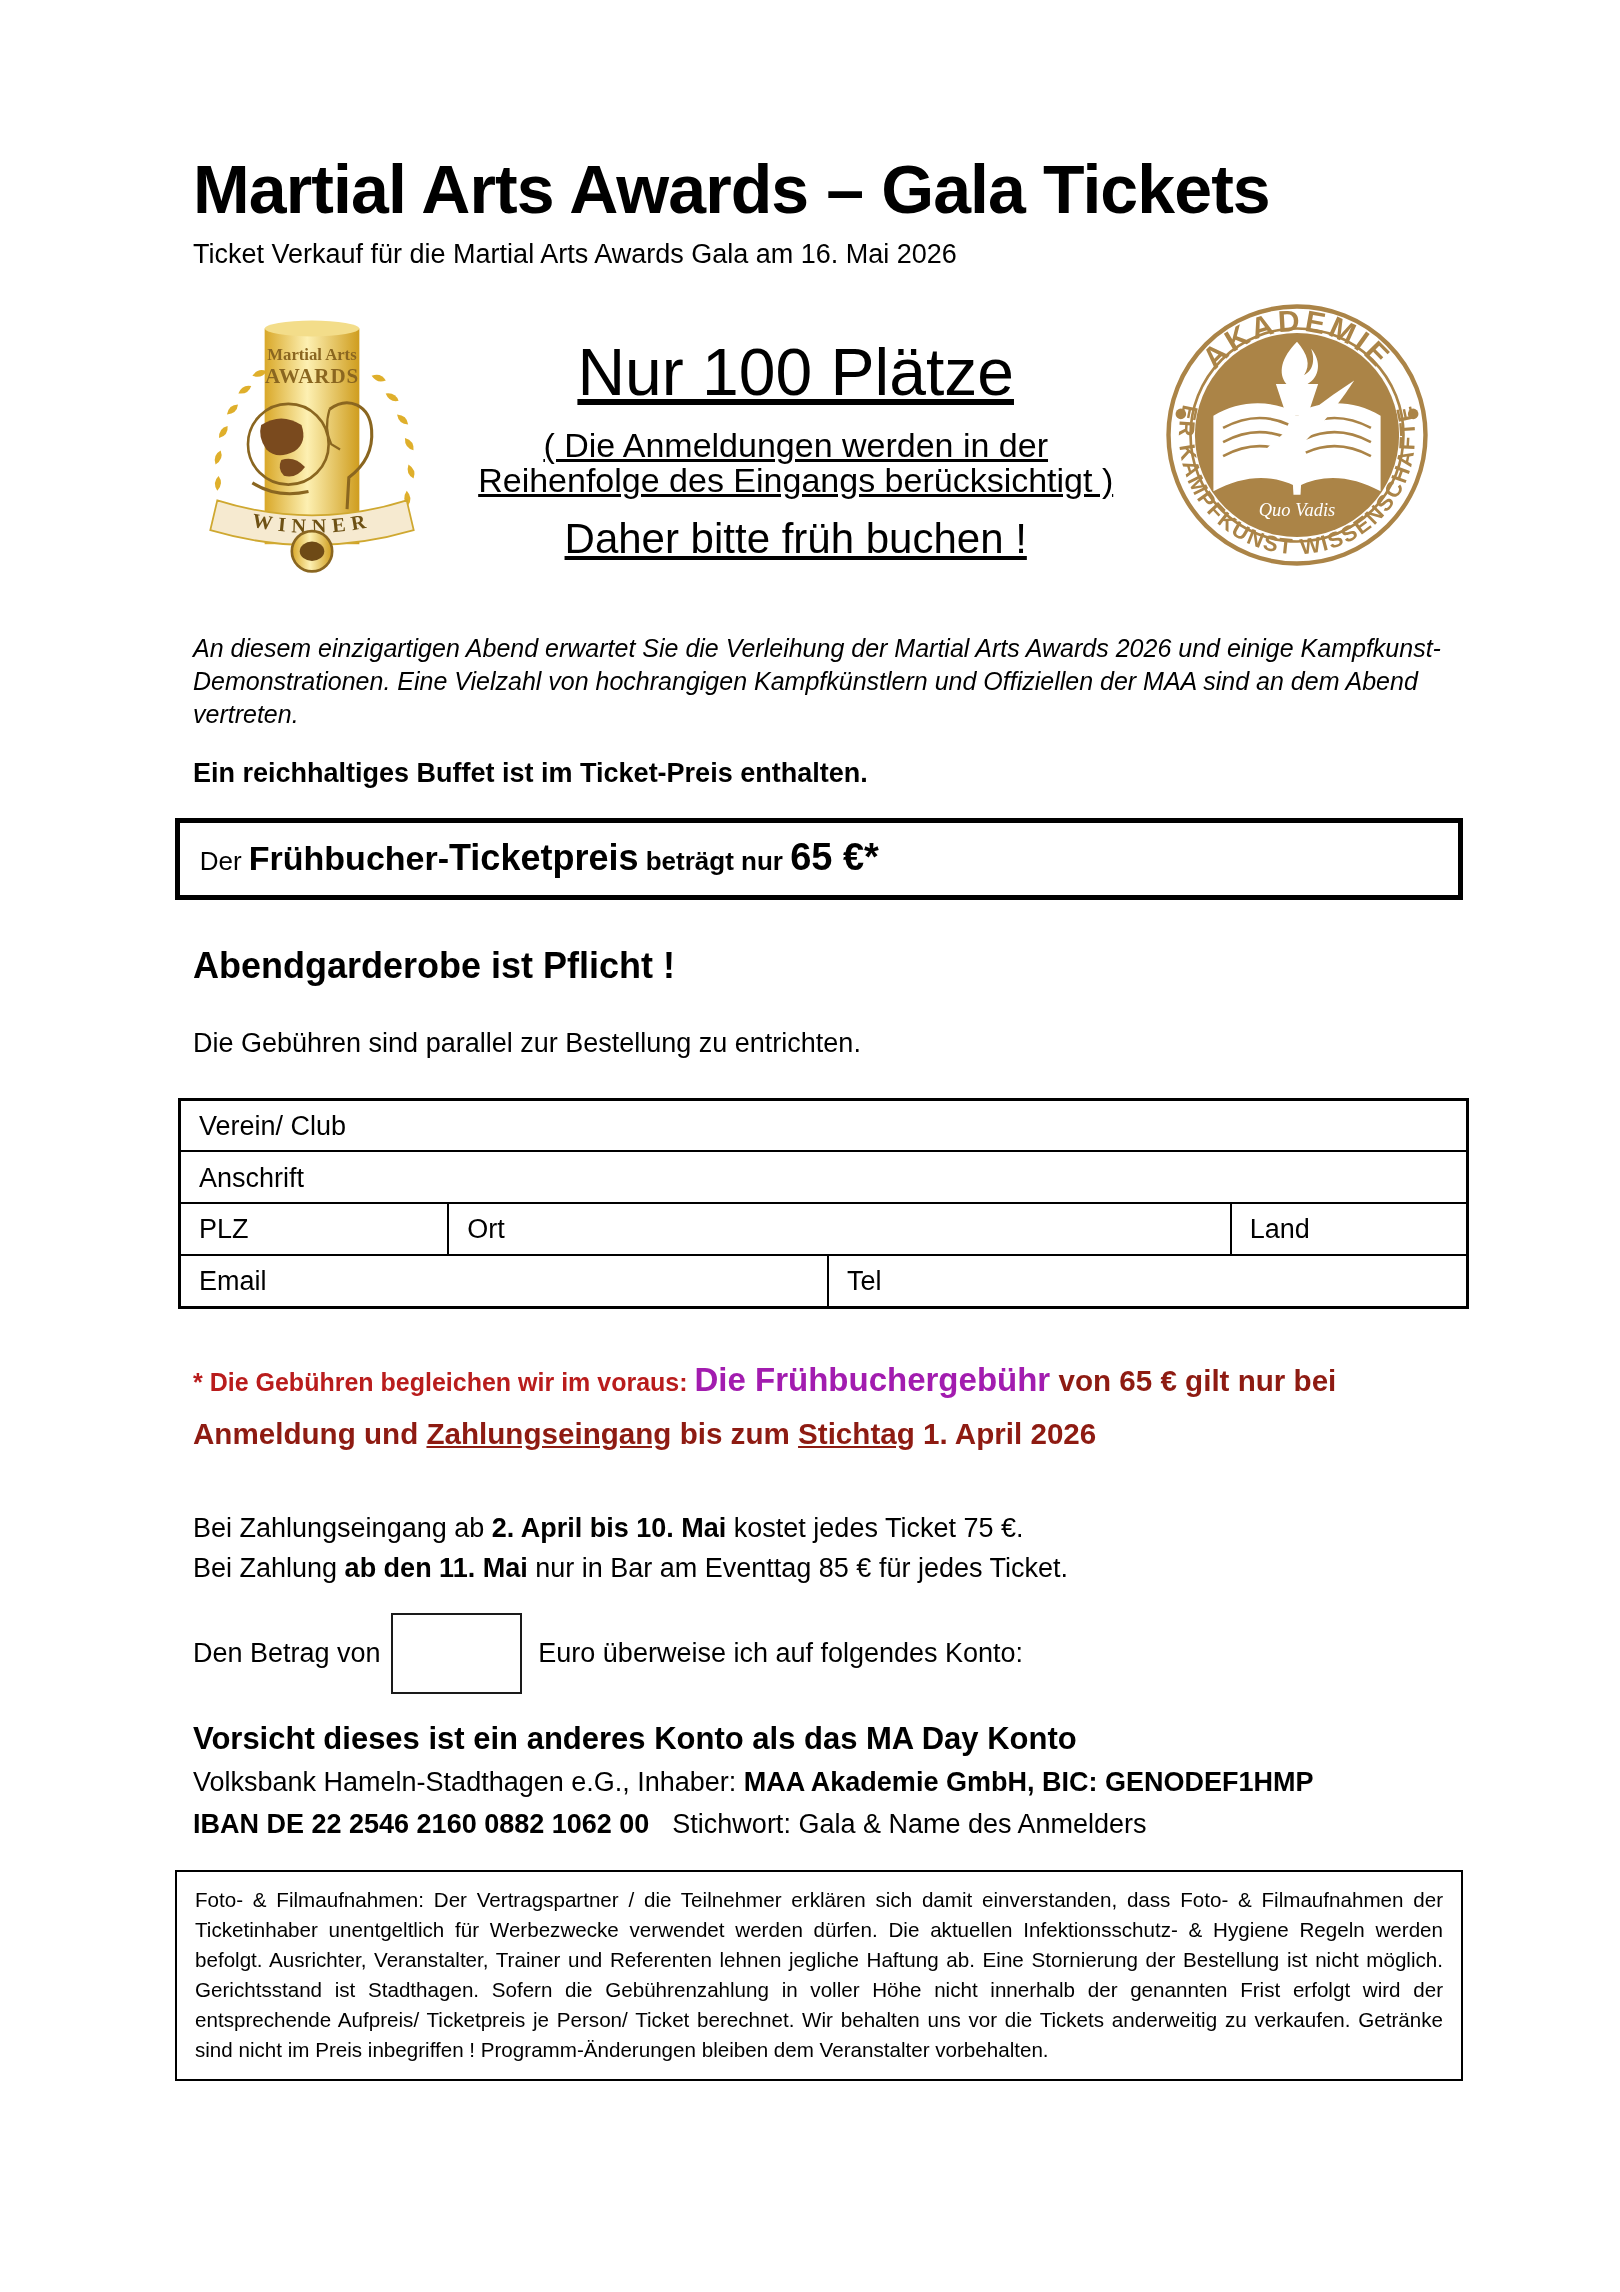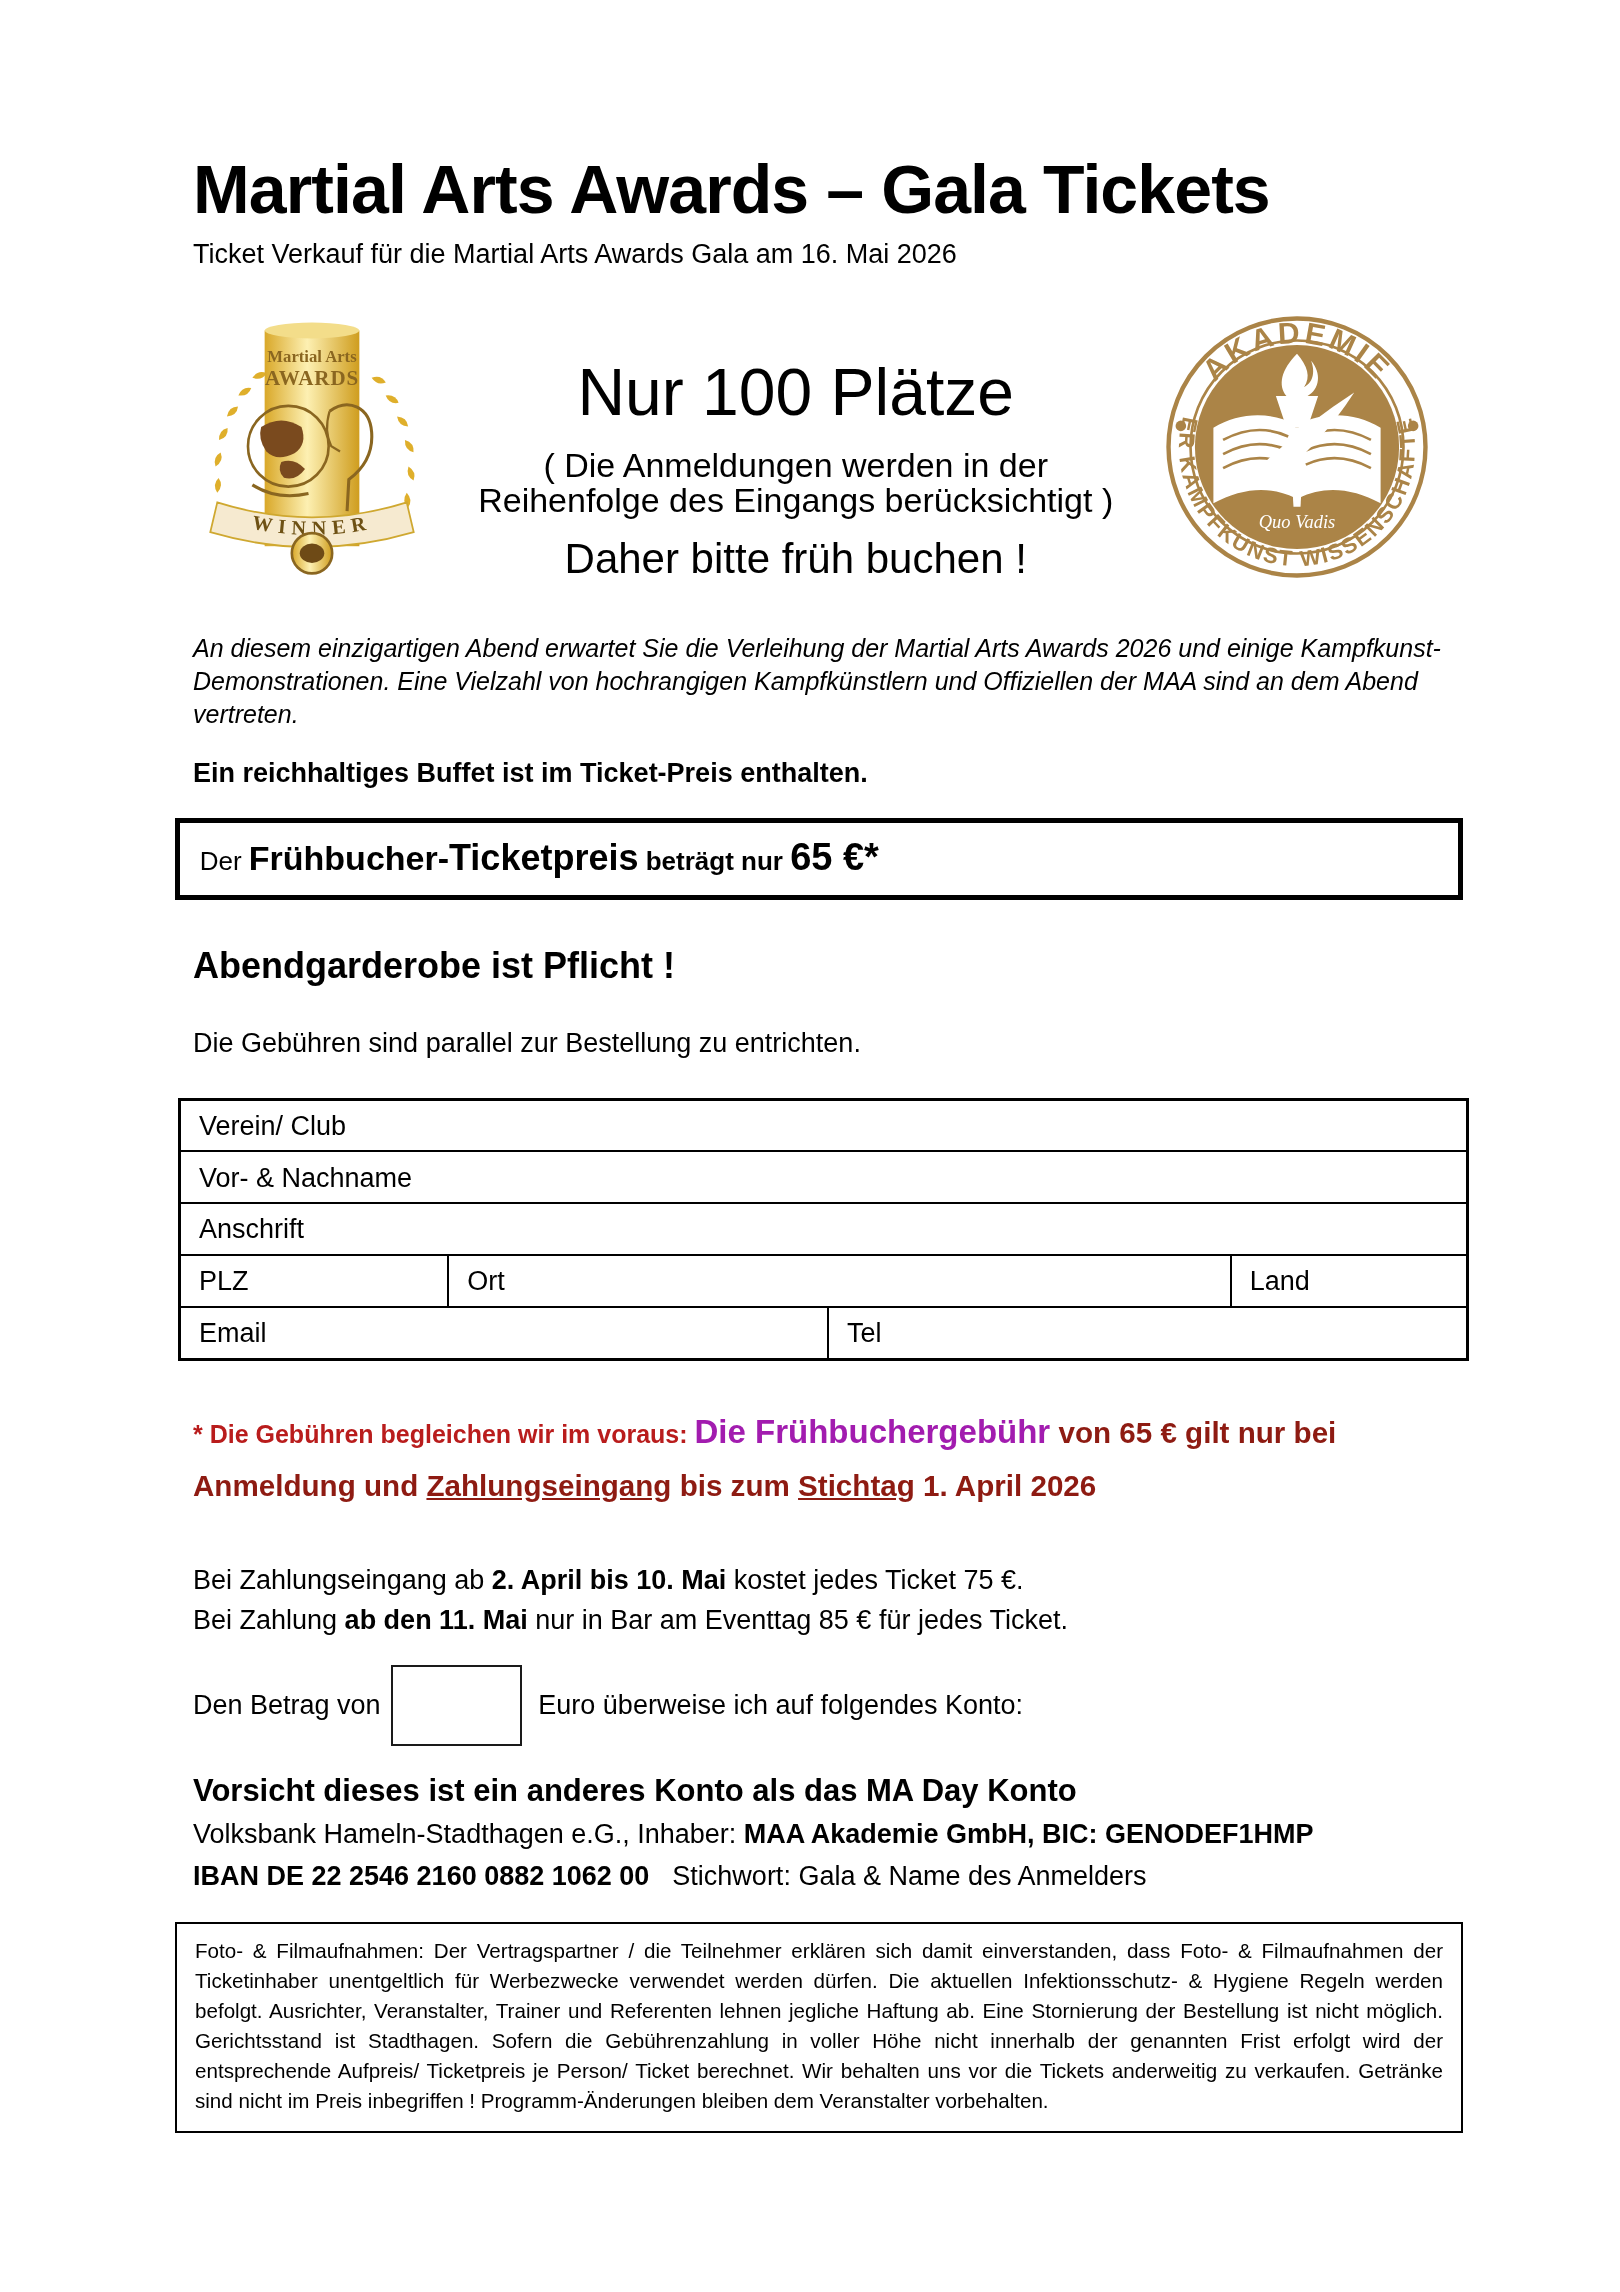--- a/index.html
+++ b/index.html
@@ -3,21 +3,21 @@
 <meta charset="utf-8">
 <style>
   html,body{margin:0;padding:0;background:#ffffff;}
   body{width:1620px;height:2293px;overflow:hidden;font-family:"Liberation Sans",sans-serif;color:#000;}
   .page{position:relative;box-sizing:border-box;width:1620px;height:2293px;background:#fff;
         padding:154px 157px 0 193px;}
   
   .title{font-size:68px;font-weight:bold;line-height:1.04;letter-spacing:-0.9px;white-space:nowrap;}
   .subtitle{font-size:27px;margin-top:14.3px;}
   
-  .logo-row{display:flex;margin-top:36px;height:276px;align-items:flex-end;}
+  .logo-row{display:flex;margin-top:36px;height:276px;align-items:center;text-decoration:underline;}
   .winner-wrap{flex:none;width:228px;margin-left:5.4px;}
   .center-promo{flex:1;text-align:center;padding-top:12.5px;}
   .academy-wrap{flex:none;width:264px;margin-right:34px;margin-top:-16px;}
   .promo-headline{font-size:66px;line-height:1.05;}
   .promo-note{font-size:34px;line-height:35px;margin-top:21px;}
   .promo-cta{font-size:42px;line-height:1.1;margin-top:18px;}
   
   .intro{font-style:italic;font-size:25px;line-height:33px;margin-top:50px;}
   .buffet{font-weight:bold;font-size:27px;margin-top:27px;}
   .price-box{border:5.4px solid #000;margin:29px 0 0 -18px;padding:12.5px 19.7px 16px 19.7px;}
@@ -185,23 +185,20 @@
         <col style="width:377px">
         <col style="width:223px">
         <col style="width:177px">
         <col style="width:235px">
       </colgroup>
     <tbody>
         <tr>
           <td colspan="5">Verein/ Club</td>
         </tr>
     <tr>
-          <td colspan="5">Vor- &amp; Nachname</td>
-        </tr>
-    <tr>
           <td colspan="5">Anschrift</td>
         </tr>
     <tr>
       <td>PLZ</td>
       <td colspan="3">Ort</td>
       <td>Land</td>
     </tr>
     <tr>
       <td colspan="2">Email</td>
       <td colspan="3">Tel</td>

